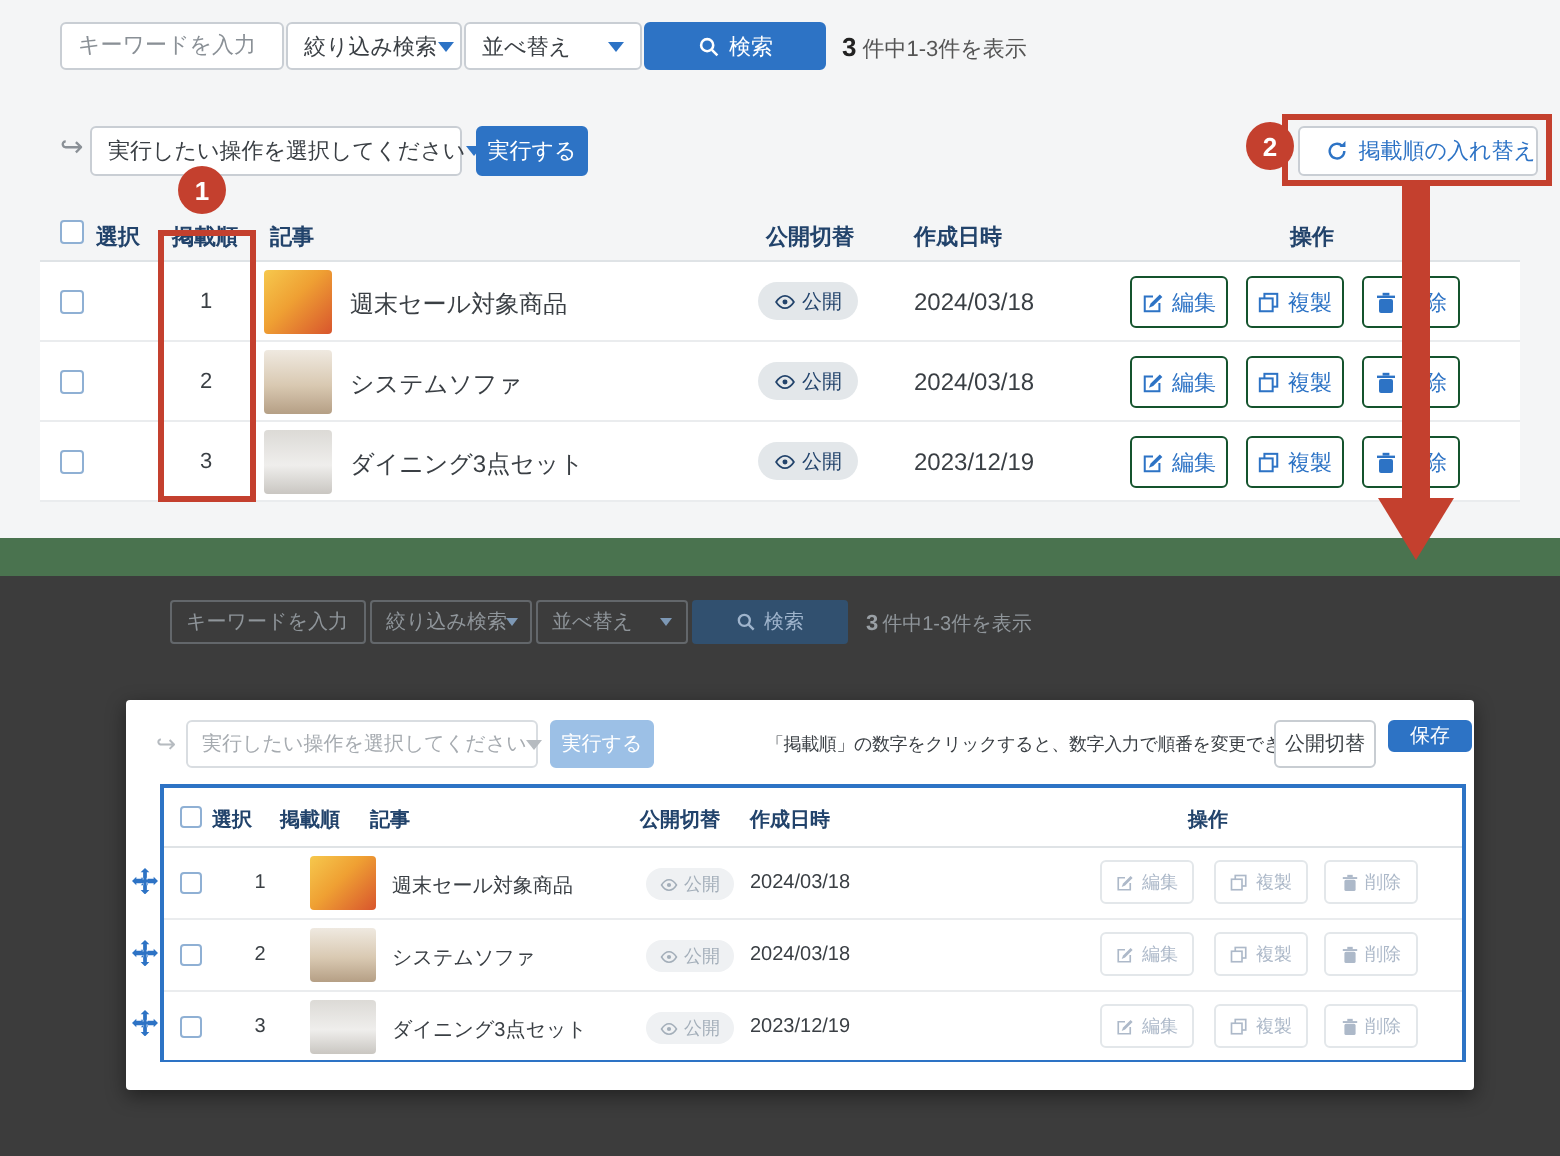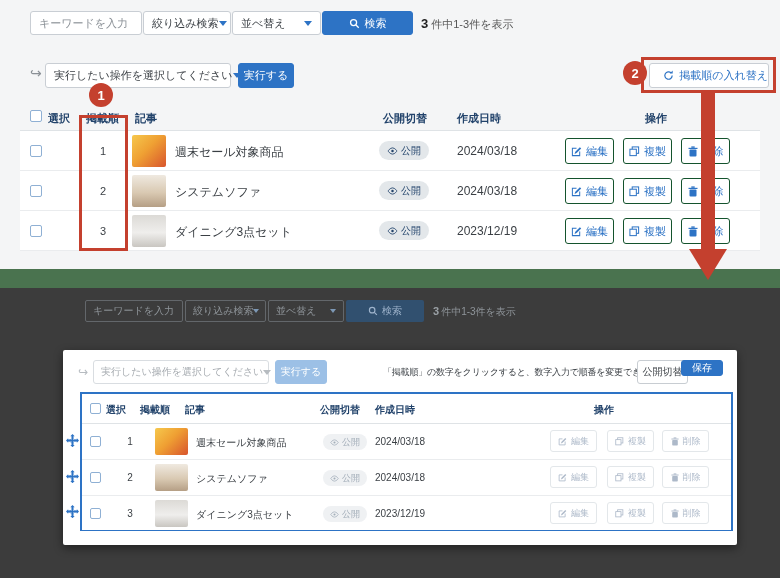--- a/index.html
+++ b/index.html
@@ -68,21 +68,21 @@
   #d-count b { font-size:11px; color:#9aa0a5; margin-right:2px; }
   .dim-caret { display:inline-block; width:0; height:0; border-left:3px solid transparent; border-right:3px solid transparent; border-top:4px solid #7d98b5; }
 
   
   #modal { position:absolute; left:63px; top:62px; width:674px; height:195px; background:#fff; border-radius:2px; box-shadow:0 3px 10px rgba(0,0,0,.45); }
   #m-arrow { position:absolute; left:15px; top:16px; color:#b6bbc0; font-size:12px; line-height:1; }
   #m-bulk { position:absolute; left:30px; top:10px; width:176px; height:24px; border:1px solid #d9dde1; border-radius:3px; display:flex; align-items:center; justify-content:space-between; padding:0 7px; font-size:10px; color:#a6abb0; white-space:nowrap; }
   #m-exec { position:absolute; left:212px; top:10px; width:52px; height:24px; background:#9cc0e6; border:1px solid #9cc0e6; border-radius:3px; color:#fff; font-size:10px; display:flex; align-items:center; justify-content:center; }
   #m-hint { position:absolute; left:320px; top:16px; font-size:9px; color:#3a3f44; letter-spacing:-0.2px; white-space:nowrap; }
   #m-cancel { position:absolute; left:574px; top:10px; width:51px; height:24px; background:#fff; border:1px solid #c8cdd2; border-radius:3px; color:#3a3f44; font-size:10px; display:flex; align-items:center; justify-content:center; cursor:pointer; }
-  #m-save { position:absolute; left:618px; top:10px; width:42px; height:16px; font-size:10px; border-radius:3px; }
+  #m-save { position:absolute; left:631px; top:10px; width:42px; height:16px; font-size:10px; border-radius:3px; }
 
   #btable { position:absolute; left:17px; top:42px; width:653px; height:139px; border:2px solid #2d73c5; background:#fff; }
   #bhead { position:absolute; left:0; top:0; width:100%; height:30px; border-bottom:1px solid #dfe3e6; font-size:10px; font-weight:bold; color:#22436b; }
   #bhead > span { position:absolute; top:9px; }
   #bhead .cb, .brow .cb { width:11px; height:11px; }
   .brow { position:absolute; left:0; width:649px; height:36px; border-bottom:1px solid #eaecee; font-size:10px; color:#3a3f44; background:#fff; }
   .brow .cb { position:absolute; left:8px; top:12px; }
   .brow .order { position:absolute; left:30px; top:12px; width:36px; text-align:center; cursor:pointer; }
   .brow .thumb { left:73px; top:4px; width:33px; height:27px; }
   .brow .title { position:absolute; left:114px; top:12px; }

